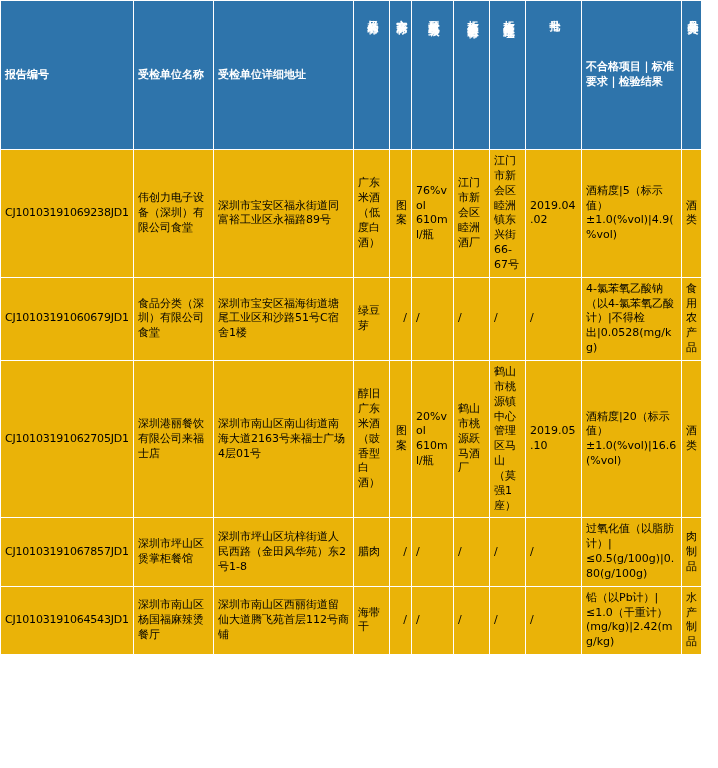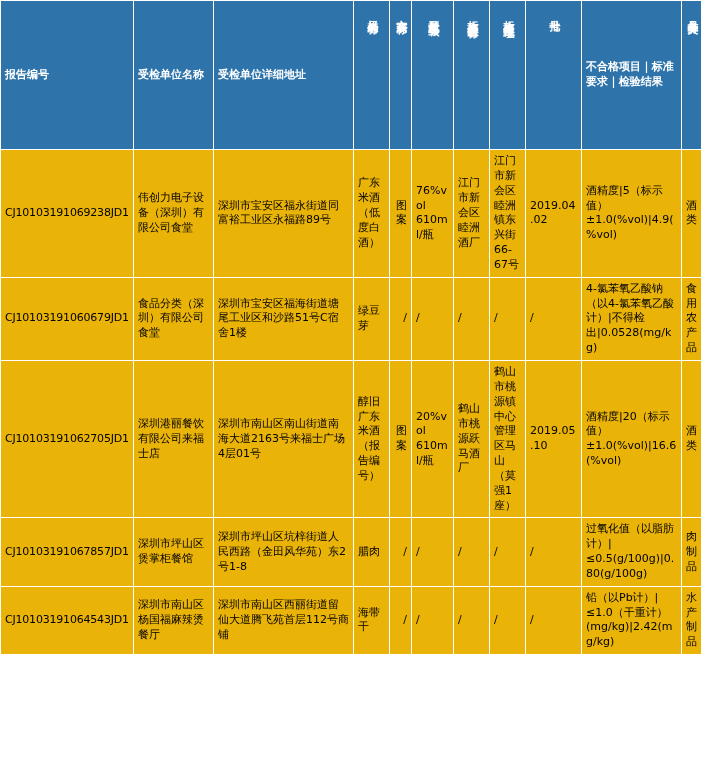--- a/index.html
+++ b/index.html
@@ -174,21 +174,21 @@
       <td class="narrow">/</td>
       <td class="narrow">/</td>
       <td class="narrow">/</td>
       <td>4-氯苯氧乙酸钠（以4-氯苯氧乙酸计）|不得检出|0.0528(mg/kg)</td>
       <td class="narrow">食用农产品</td>
     </tr>
     <tr class="odd">
       <td class="code">CJ10103191062705JD1</td>
       <td>深圳港丽餐饮有限公司来福士店</td>
       <td>深圳市南山区南山街道南海大道2163号来福士广场4层01号</td>
-      <td class="narrow">醇旧广东米酒（报告编号）</td>
+      <td class="narrow">醇旧广东米酒（豉香型白酒）</td>
       <td class="narrow center">图案</td>
       <td class="narrow">20%vol 610ml/瓶</td>
       <td class="narrow">鹤山市桃源跃马酒厂</td>
       <td class="narrow">鹤山市桃源镇中心管理区马山（莫强1座）</td>
       <td class="narrow">2019.05.10</td>
       <td>酒精度|20（标示值）±1.0(%vol)|16.6(%vol)</td>
       <td class="narrow">酒类</td>
     </tr>
     <tr class="even">
       <td class="code">CJ10103191067857JD1</td>

